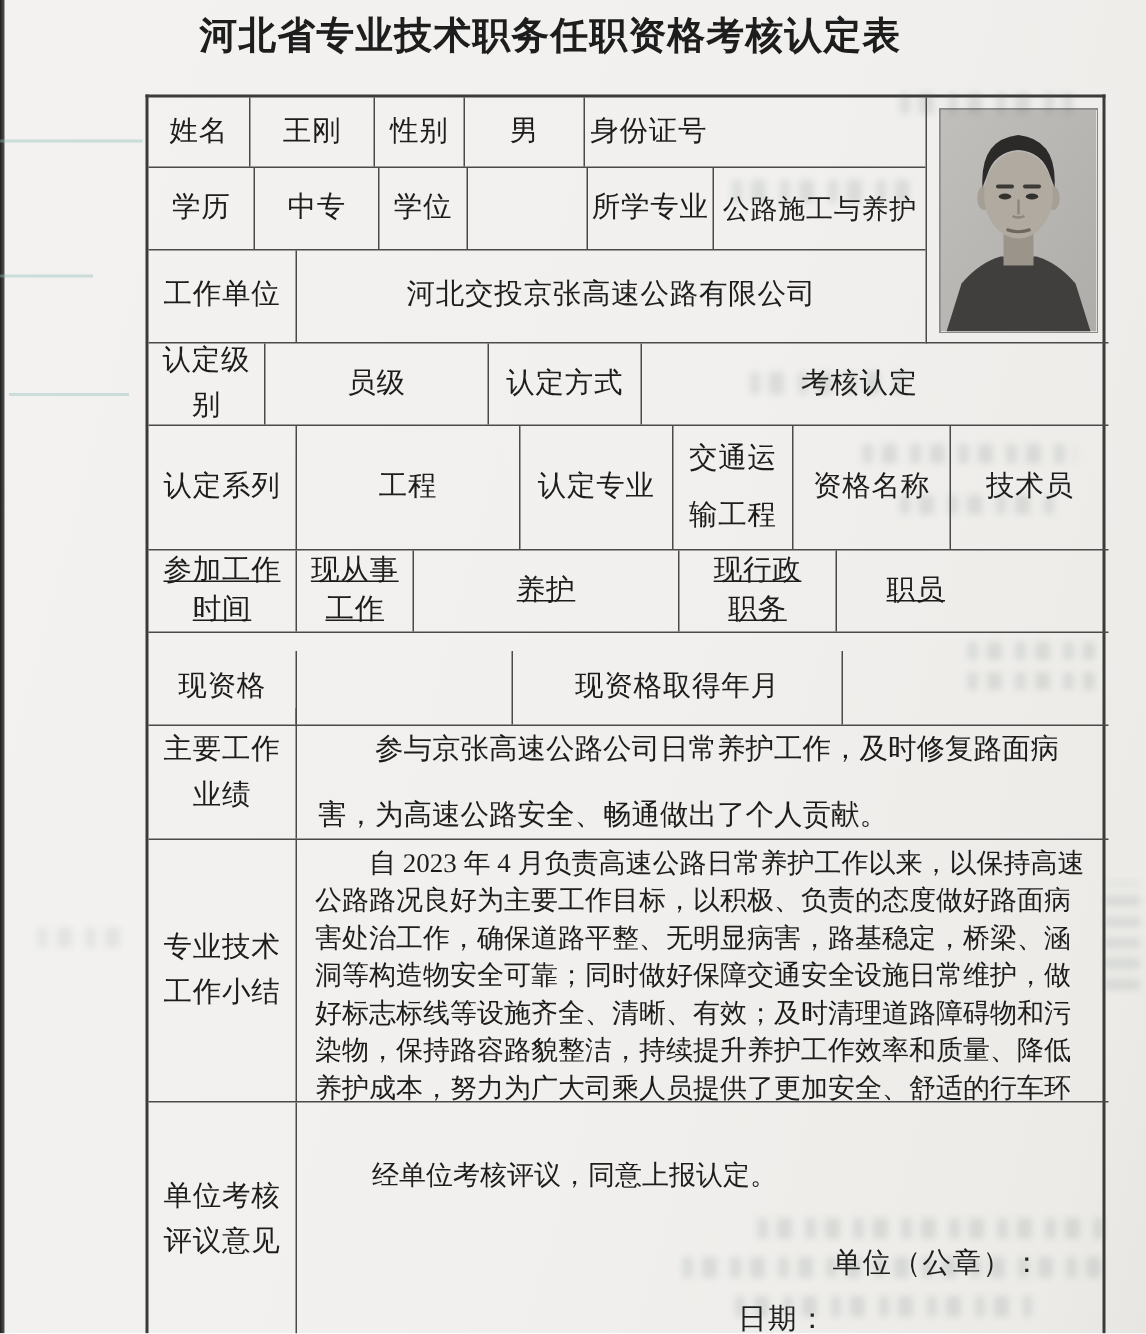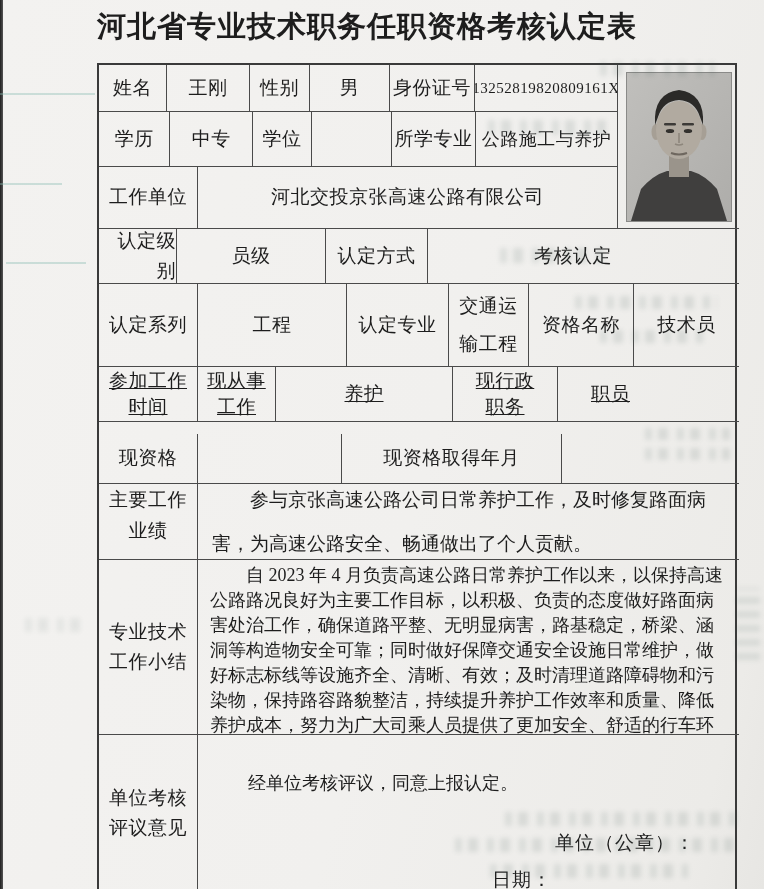--- a/index.html
+++ b/index.html
@@ -20,21 +20,21 @@
   }
   .scan-edge{
     position:absolute;left:0;top:0;width:3px;height:889px;
     background:linear-gradient(90deg,#1f1f1f,#555);
   }
   .scan-line{
     position:absolute;height:2px;background:rgba(140,190,180,.4);
   }
   .page-title{
     position:absolute;left:0;right:30px;top:7px;
-    text-align:center;font-size:29px;font-weight:700;letter-spacing:1px;
+    text-align:center;font-size:25px;font-weight:700;letter-spacing:1px;
   }
   .doc-table{
     position:absolute;left:97px;top:63px;width:640px;height:826px;
     border:2px solid var(--line-heavy);border-bottom:none;box-sizing:border-box;
   }
   .row{position:absolute;left:0;display:flex;box-sizing:border-box;border-bottom:1px solid var(--line);}
   .row.no-bottom{border-bottom:none;}
   .cell{
     box-sizing:border-box;border-right:1px solid var(--line);
     display:flex;align-items:center;justify-content:center;
@@ -78,21 +78,20 @@
   <div class="page-title">河北省专业技术职务任职资格考核认定表</div>
 
   <div class="doc-table">
 
     <div class="row" style="top:0;width:518px;height:47px;">
       <div class="cell" style="width:68px;">姓名</div>
       <div class="cell" style="width:83px;">王刚</div>
       <div class="cell" style="width:60px;">性别</div>
       <div class="cell" style="width:80px;">男</div>
       <div class="cell" style="width:85px;">身份证号</div>
-      <div class="cell idnum" style="width:142px;">13252819820809161X</div>
     </div>
 
     <div class="row" style="top:47px;width:518px;height:55px;">
       <div class="cell" style="width:72px;">学历</div>
       <div class="cell" style="width:83px;">中专</div>
       <div class="cell" style="width:60px;">学位</div>
       <div class="cell" style="width:80px;"></div>
       <div class="cell" style="width:85px;">所学专业</div>
       <div class="cell" style="width:142px;font-size:18px;">公路施工与养护</div>
     </div>
@@ -129,21 +128,21 @@
         <ellipse cx="43" cy="58" rx="4.2" ry="2" fill="#33312e"></ellipse>
         <ellipse cx="61" cy="58" rx="4.2" ry="2" fill="#33312e"></ellipse>
 
         <path d="M52 60 L52 70 M48 71 Q52 73 56 71" stroke="#8d867c" stroke-width="1.6" fill="none"></path>
 
         <path d="M44 80 Q52 83 60 80" stroke="#6e675f" stroke-width="2" fill="none"></path>
       </svg>
     </div>
 
     <div class="row" style="top:164px;width:640px;height:55px;">
-      <div class="cell" style="width:78px;text-align:right;">认定级别</div>
+      <div class="cell" style="width:78px;">认定级别</div>
       <div class="cell" style="width:149px;">员级</div>
       <div class="cell" style="width:102px;">认定方式</div>
       <div class="cell" style="width:290px;">考核认定</div>
     </div>
 
     <div class="row" style="top:219px;width:640px;height:83px;">
       <div class="cell" style="width:99px;">认定系列</div>
       <div class="cell" style="width:149px;">工程</div>
       <div class="cell" style="width:102px;">认定专业</div>
       <div class="cell" style="width:80px;line-height:2;">交通运

